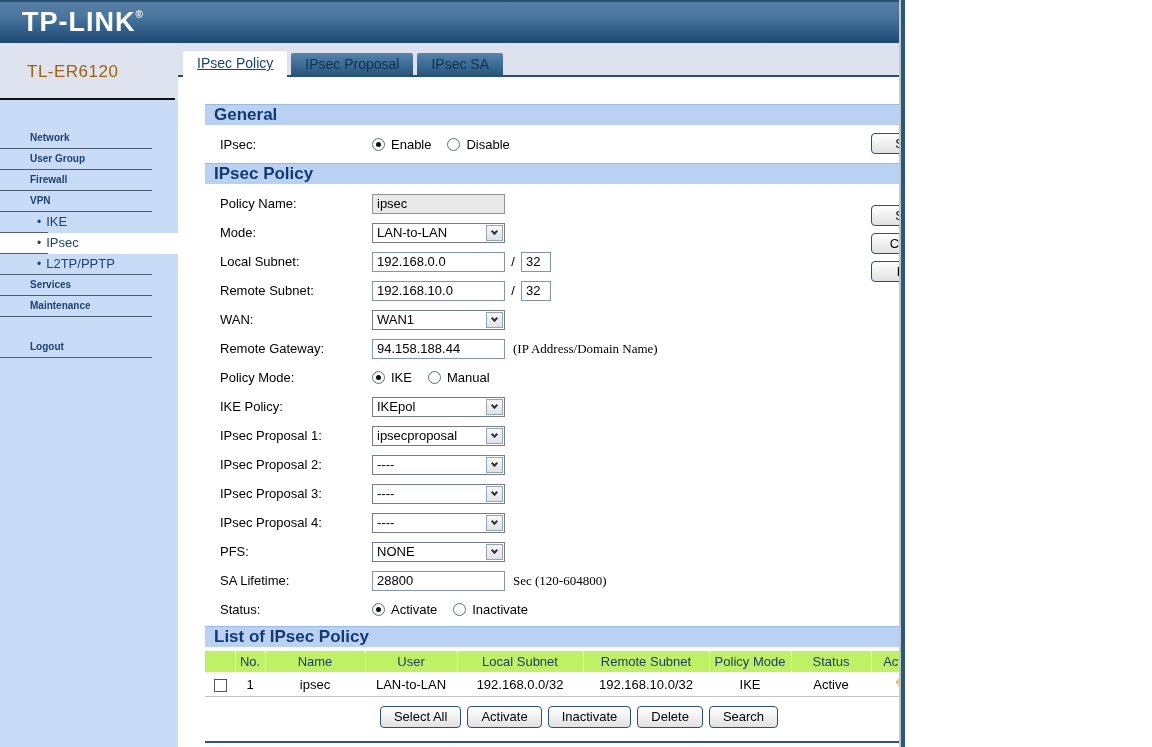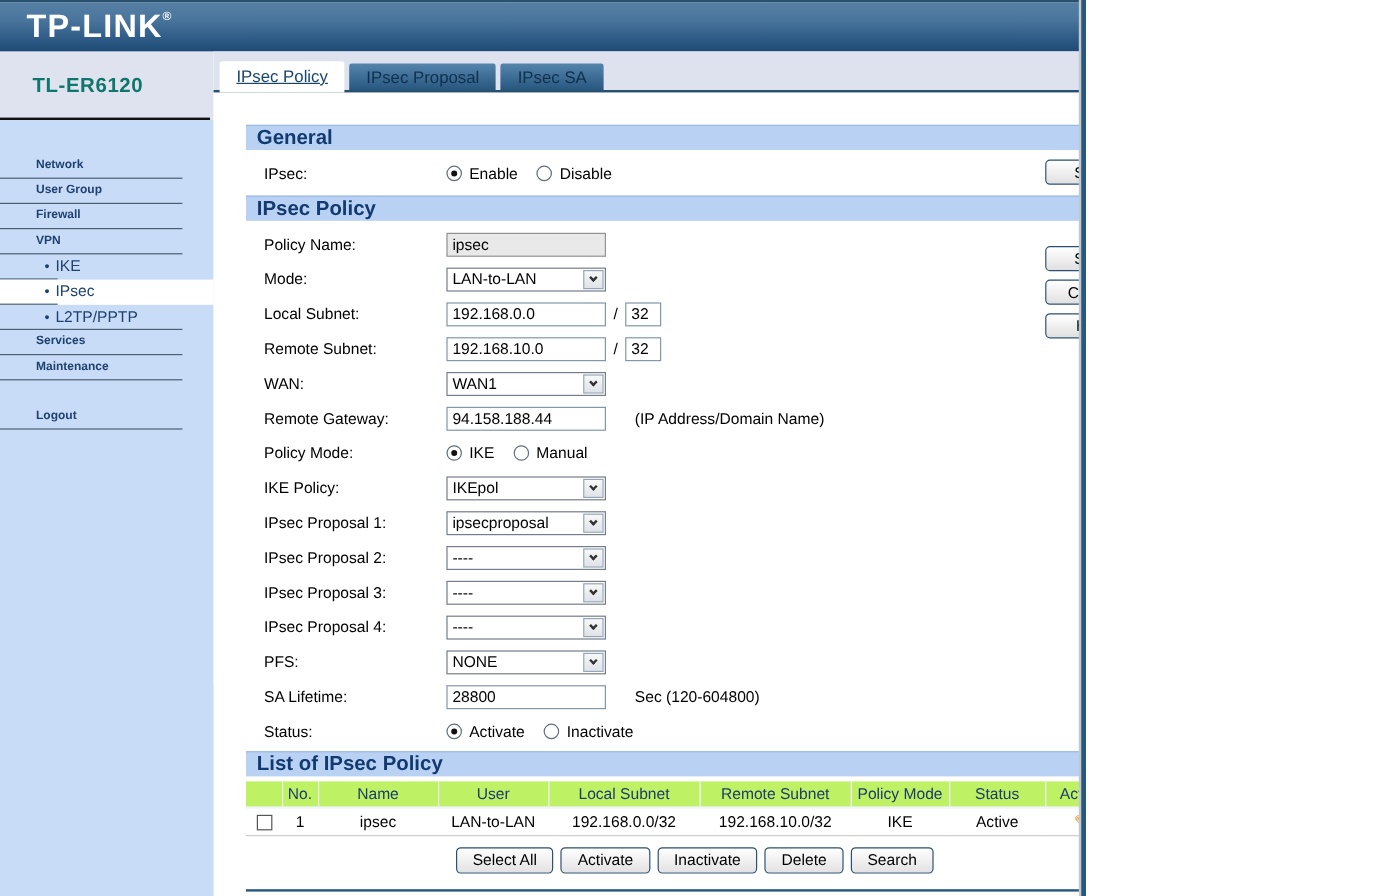--- a/index.html
+++ b/index.html
@@ -12,22 +12,22 @@
   
   .topbar { position:absolute; left:0; top:0; width:901px; height:43px;
             background:linear-gradient(#567fa4 0%, #4a759d 35%, #2d5b85 75%, #1d4a74 100%);
             border-top:2px solid #29506f; }
   .logo { position:absolute; left:22px; top:5px; color:#fff; font-size:27px; font-weight:bold;
           letter-spacing:1px; }
   .logo .reg { font-size:10px; vertical-align:top; position:relative; top:2px; }
 
   
   .side-head { position:absolute; left:0; top:43px; width:178px; height:57px; background:#dfe3ef; }
-  .side-head .model { position:absolute; left:27px; top:19px; font-size:17px; font-weight:bold;
-                      color:#0f766e; letter-spacing:0.5px; }
+  .side-head .model { position:absolute; left:27px; top:19px; font-size:17px; font-weight:normal;
+                      color:#a16207; letter-spacing:0.5px; }
   .side-head .hline { position:absolute; left:0; bottom:0; width:175px; height:2px; background:#111; }
   .menu { position:absolute; left:0; top:100px; width:178px; height:647px; background:#c9dcf7;
           padding-top:28px; }
   .menu-item { position:relative; height:21px; line-height:20px; font-size:10px; font-weight:bold;
                color:#1e4170; padding-left:30px; cursor:pointer; white-space:nowrap; }
   .menu-item.sub { font-weight:normal; font-size:13px; padding-left:37px; }
   .menu-item.sub .bullet { margin-right:5px; font-size:12px; }
   .menu-item.selected { background:#fff; }
   .menu-item .uline { position:absolute; left:0; bottom:0; height:1px; background:#4c5f75; width:152px; }
   .menu-item .uline.short { width:48px; }
@@ -49,21 +49,21 @@
   .row.tall { height:38px; }
   .row .lbl { width:152px; }
   .form-rows { padding-top:5px; padding-bottom:2px; }
 
   
   .inp { width:133px; height:20px; border:1px solid #8396ab; padding:0 4px; font-size:13px;
          font-family:"Liberation Sans", sans-serif; background:#fff; color:#000; }
   .inp.gray { background:#e9e9e9; border-color:#939393; }
   .inp.small { width:30px; }
   .slash { display:inline-block; width:16px; text-align:center; }
-  .note { margin-left:24px; }
+  .note { margin-left:8px;font-family:Liberation Serif, serif; }
   .dd { width:133px; height:20px; border:1px solid #747d8a; background:#fff; display:flex;
         align-items:center; cursor:pointer; }
   .dd .dd-txt { flex:1; padding-left:4px; font-size:13px; white-space:nowrap; overflow:hidden; }
   .dd .dd-btn { width:17px; height:16px; margin:1px; background:linear-gradient(#f7f8f9,#dfe3e8);
                 border:1px solid #96a4b5; display:flex; align-items:center; justify-content:center; }
   .chev { width:5px; height:5px; border-right:2px solid #333; border-bottom:2px solid #333;
           transform:rotate(45deg); margin-top:-3px; }
   .radio { width:13px; height:13px; border:1px solid #5f6f7f; border-radius:50%; background:#fff;
            display:inline-block; position:relative; margin-right:6px; flex:none; cursor:pointer; }
   .radio.sel::after { content:""; position:absolute; left:3px; top:3px; width:5px; height:5px;

